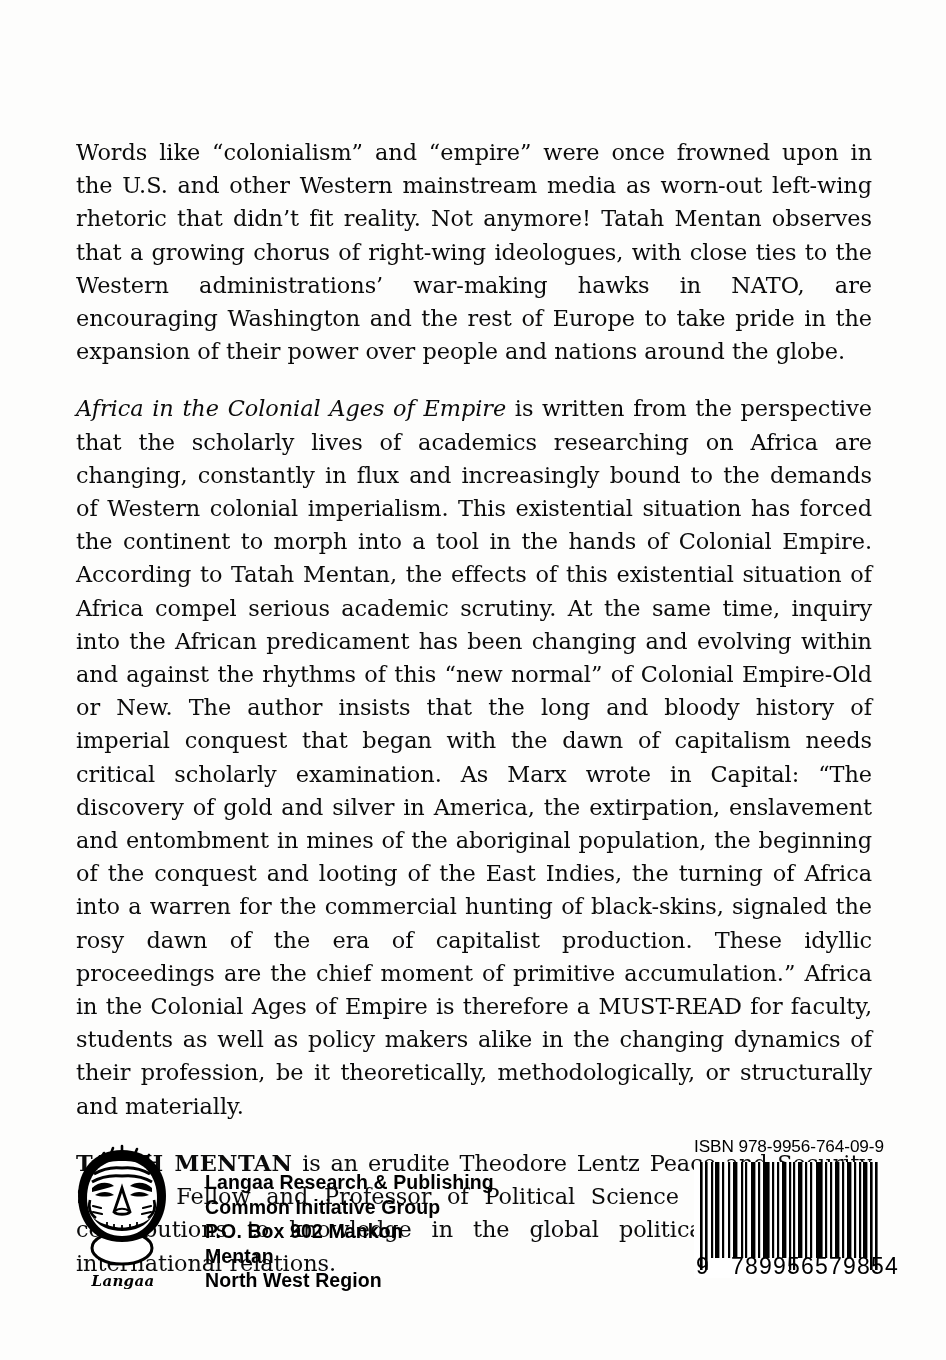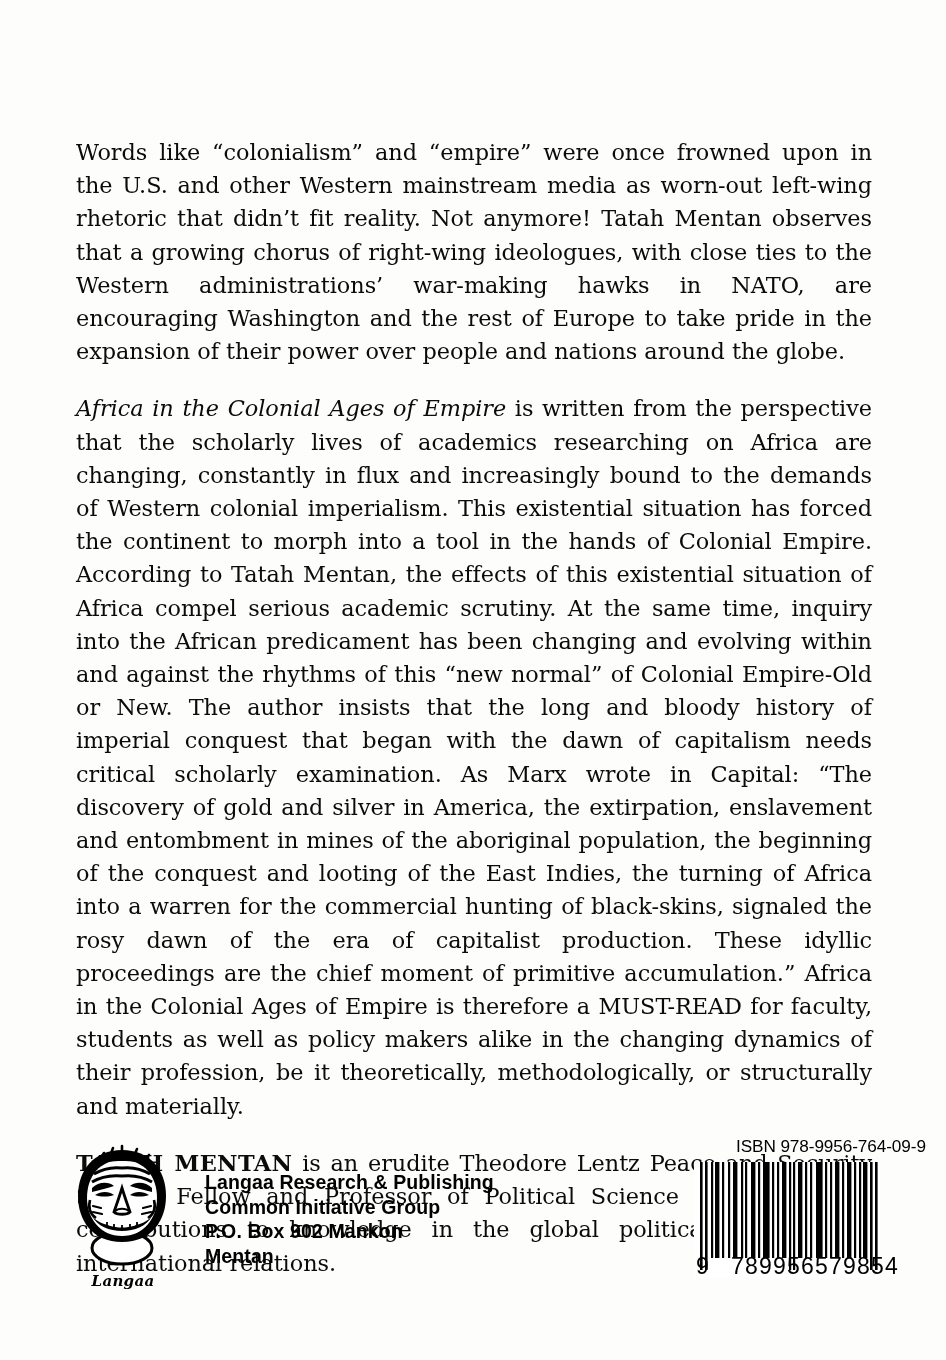--- a/index.html
+++ b/index.html
@@ -109,21 +109,20 @@
     width: 190px;
   }
   .isbn-text {
     font-family: "Liberation Sans", "DejaVu Sans", sans-serif;
     font-size: 17.2px;
     color: #000;
     text-align: center;
     letter-spacing: -0.1px;
     margin-bottom: 5px;
     white-space: nowrap;
-    margin-left: 42px;
   }
   .barcode-box {
     position: relative;
     width: 186px;
     height: 116px;
     background: #fff;
   }
   .barcode-svg { display: block; }
   .barcode-digits {
     position: absolute;
@@ -200,20 +199,21 @@
           </g>
         </svg>
         <div class="logo-word">Langaa</div>
       </div>
 
       <div class="pub-lines">
         <div>Langaa Research &amp; Publishing</div>
         <div>Common Initiative Group</div>
         <div>P.O. Box 902 Mankon</div>
         <div>Mentan</div>
+        <div>North West Region</div>
       </div>
     </div>
 
     <div class="isbn-block">
       <div class="isbn-text">ISBN 978-9956-764-09-9</div>
 
       <div class="barcode-box">
         <svg class="barcode-svg" width="186" height="116" viewBox="0 0 186 116">
           <rect x="0" y="0" width="186" height="116" fill="#ffffff"></rect>
           <g fill="#000">

